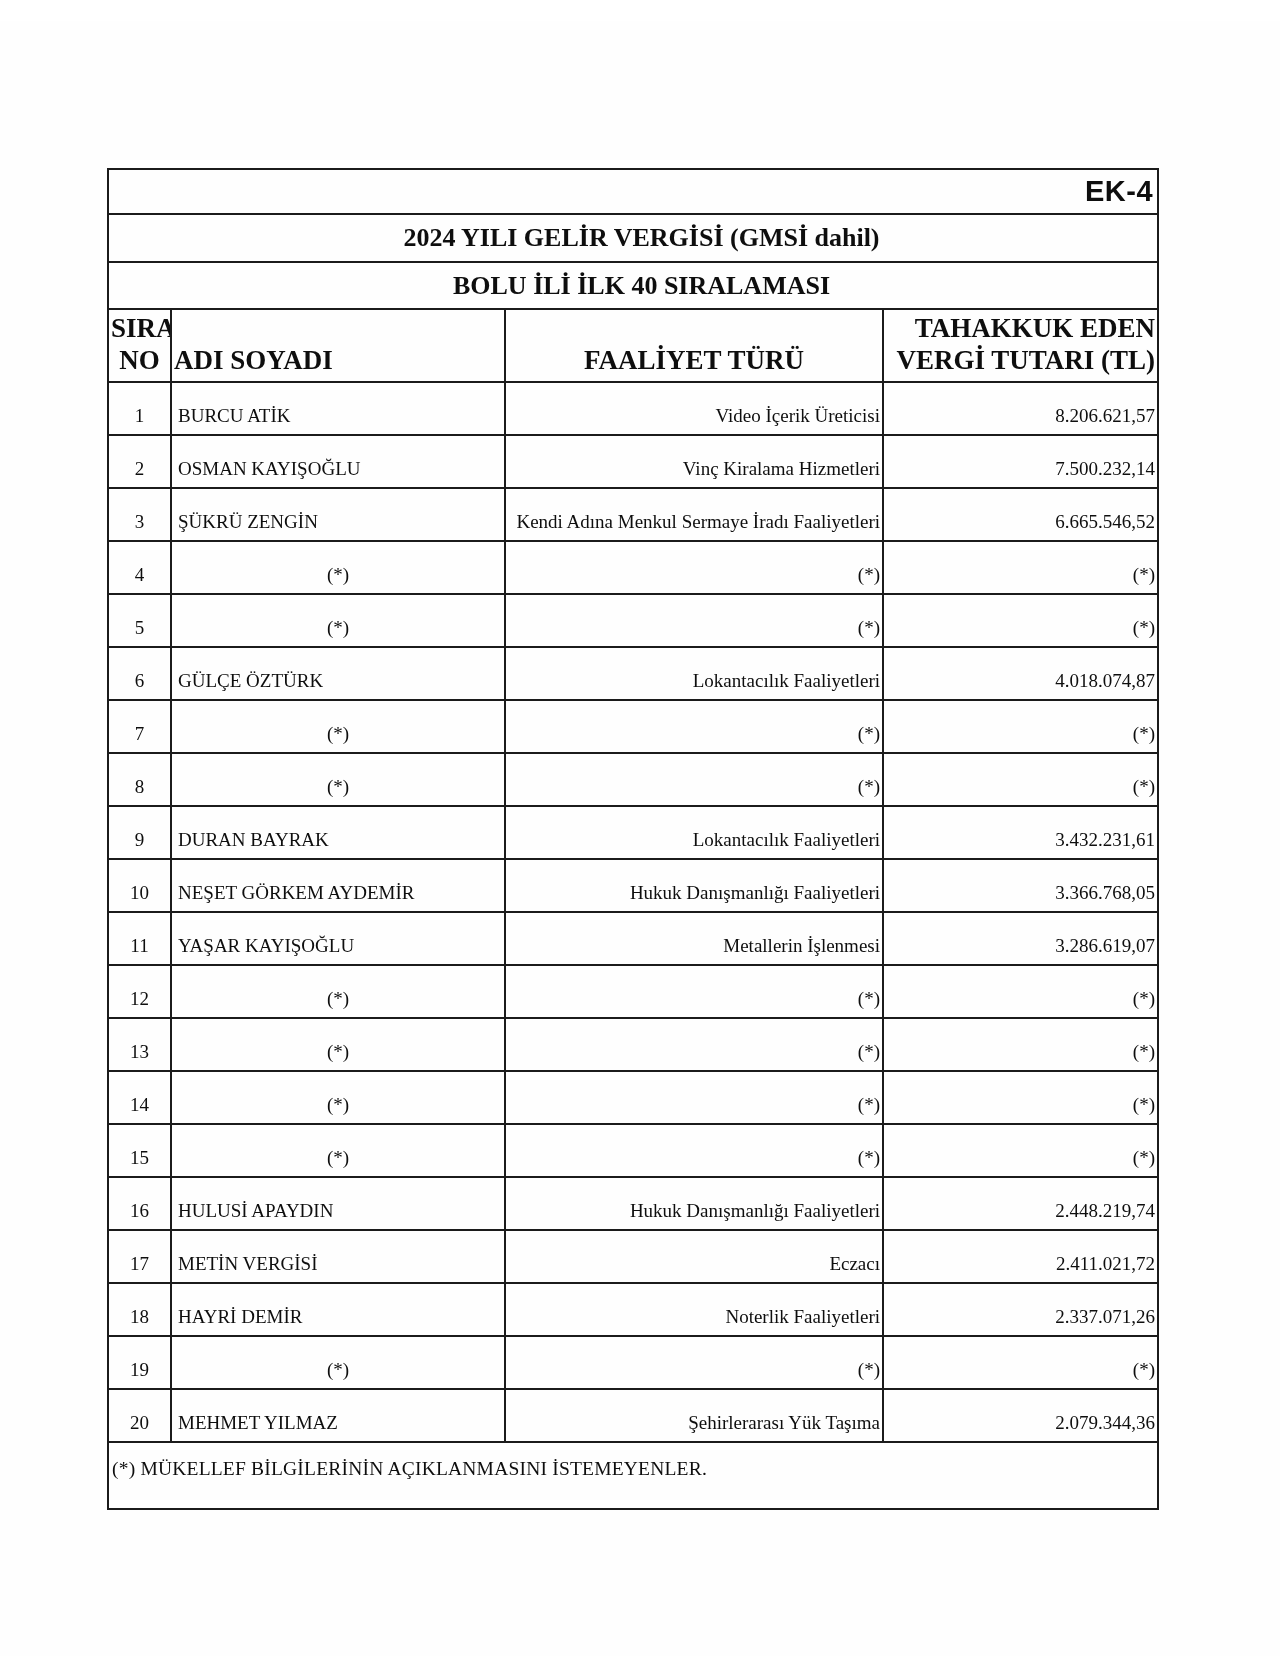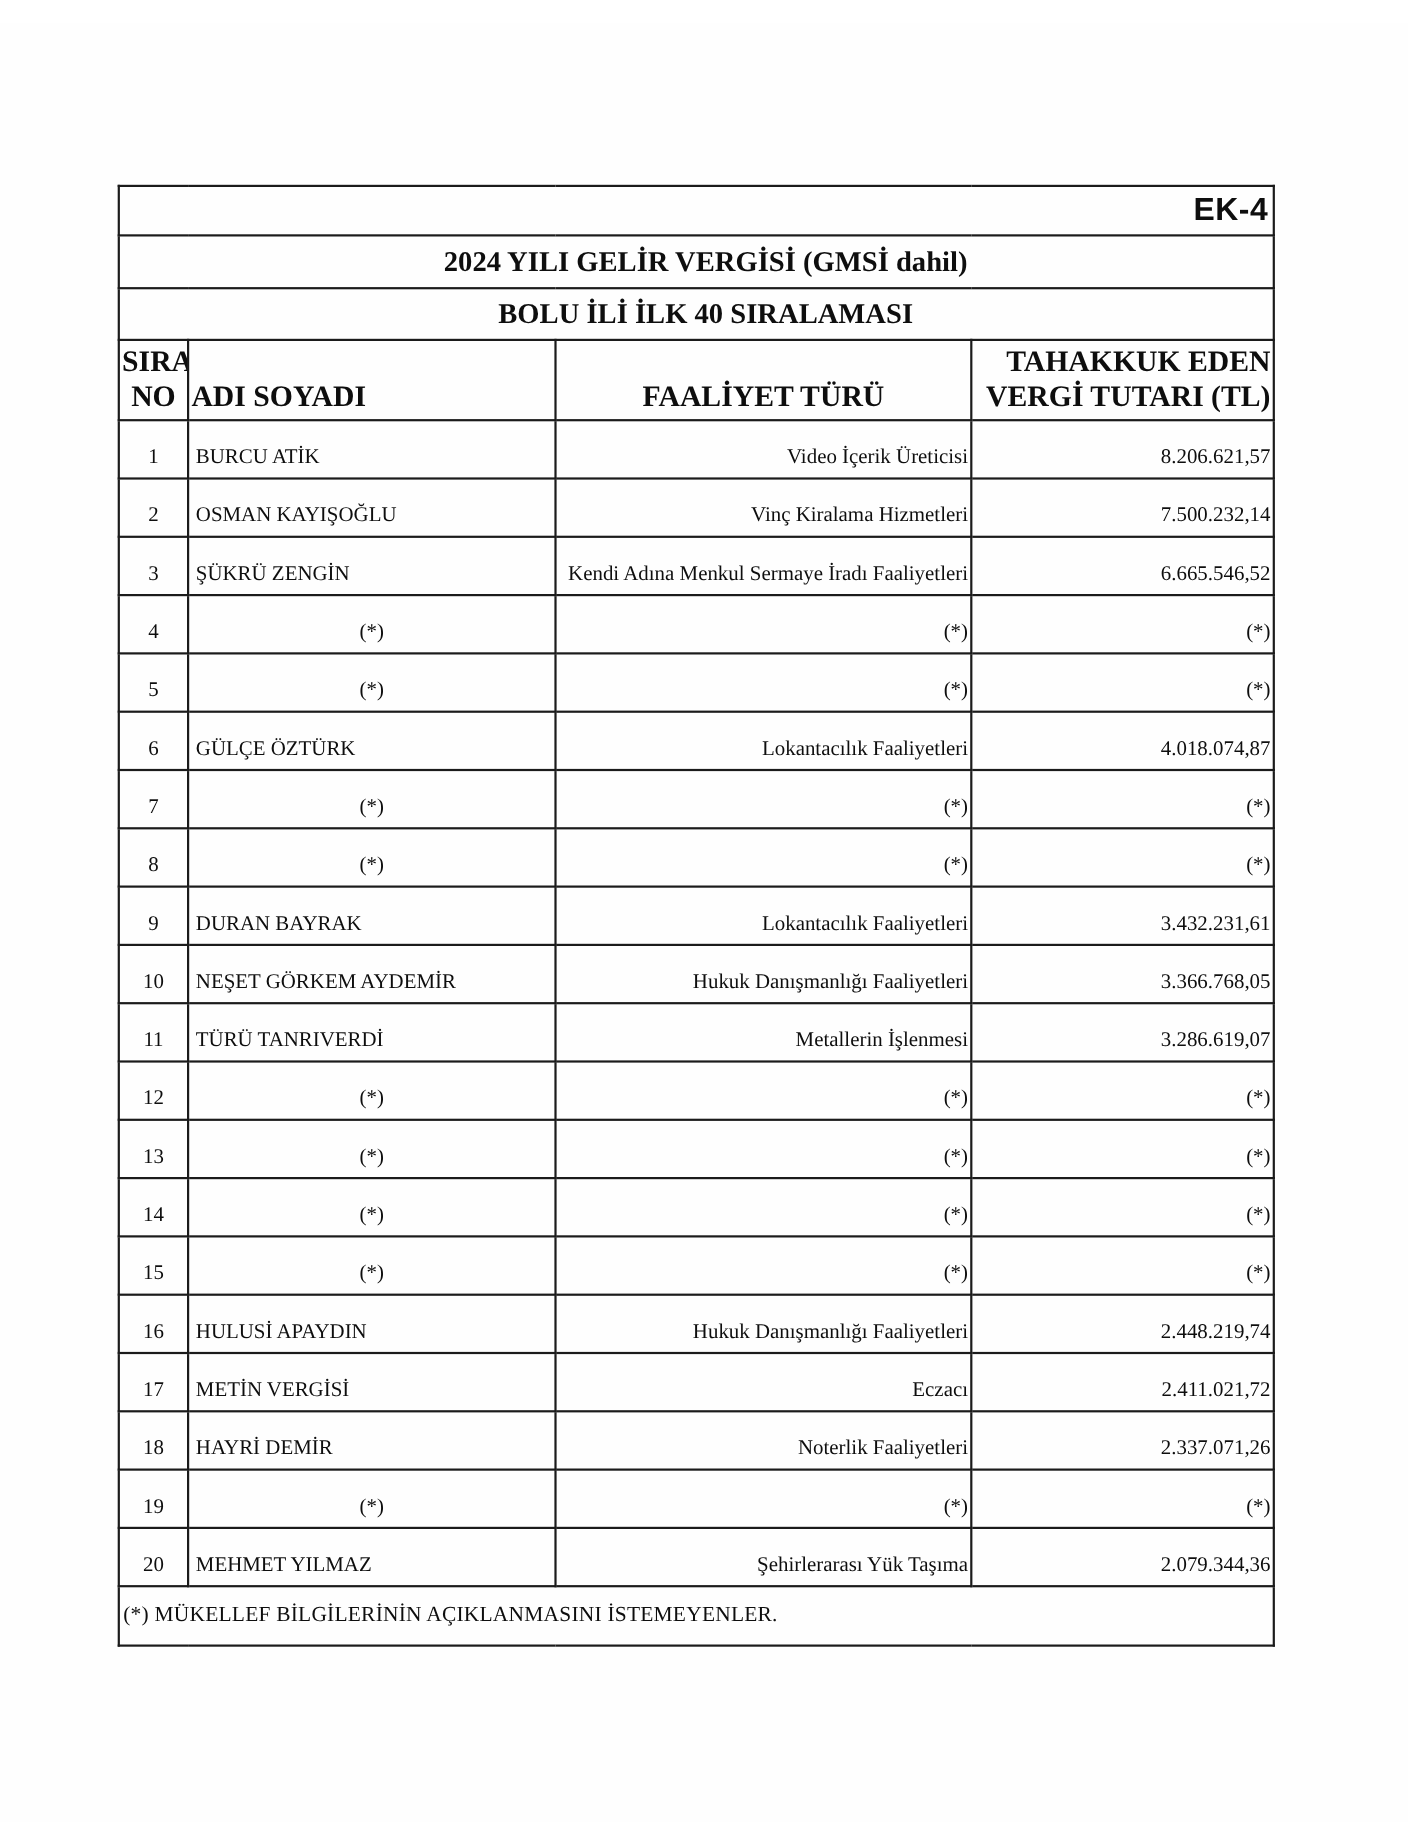--- a/index.html
+++ b/index.html
@@ -83,21 +83,21 @@
   tr.data-row td.cell-act  { text-align: right; }
   tr.data-row td.cell-amt  { text-align: right; }
   tr.data-row.masked td.cell-name { text-align: center; padding-left: 2px; }
 
   
   tr.foot-row td {
     height: 44px;
     font-size: 19.5px;
     text-align: left;
     vertical-align: middle;
-    padding: 4px 2px 4px 3px;
+    padding: 4px 2px 17px 3px;
     letter-spacing: 0.2px;
   }
 </style>
 </head>
 <body>
 
 <div class="page">
   <table class="doc-table">
     <colgroup>
       <col class="col-no">
@@ -183,21 +183,21 @@
     <td class="cell-amt">3.432.231,61</td>
   </tr>
         <tr class="data-row">
     <td class="cell-no">10</td>
     <td class="cell-name">NEŞET GÖRKEM AYDEMİR</td>
     <td class="cell-act">Hukuk Danışmanlığı Faaliyetleri</td>
     <td class="cell-amt">3.366.768,05</td>
   </tr>
         <tr class="data-row">
     <td class="cell-no">11</td>
-    <td class="cell-name">TÜRÜ TANRIVERDİ</td>
+    <td class="cell-name">YAŞAR KAYIŞOĞLU</td>
     <td class="cell-act">Metallerin İşlenmesi</td>
     <td class="cell-amt">3.286.619,07</td>
   </tr>
         <tr class="data-row masked">
     <td class="cell-no">12</td>
     <td class="cell-name">(*)</td>
     <td class="cell-act">(*)</td>
     <td class="cell-amt">(*)</td>
   </tr>
         <tr class="data-row masked">

